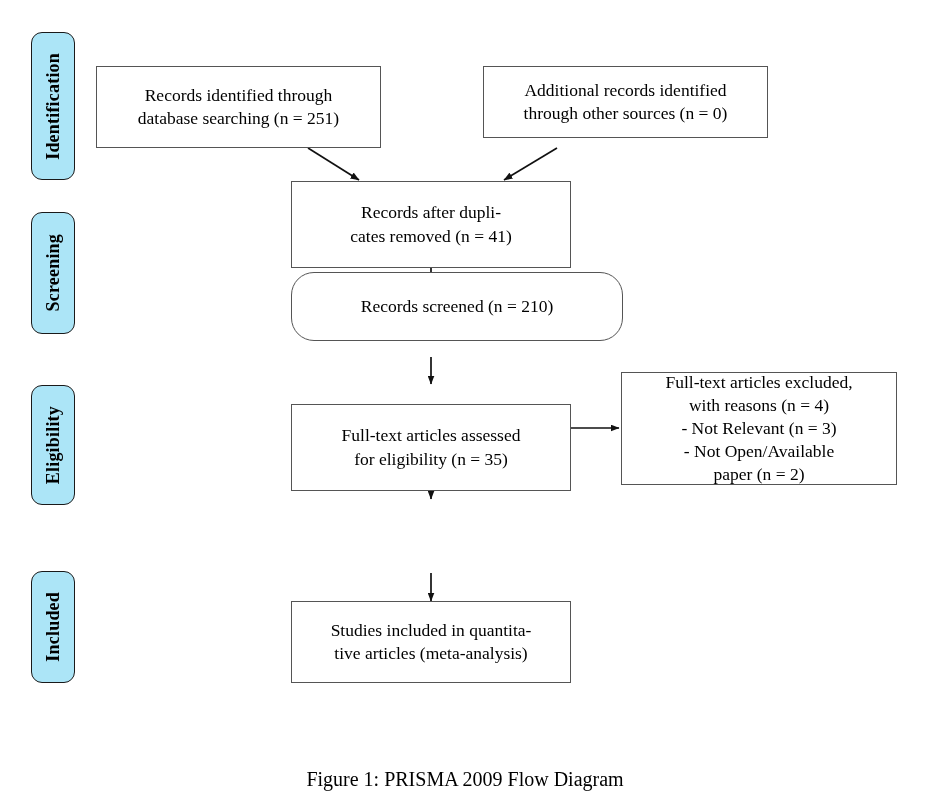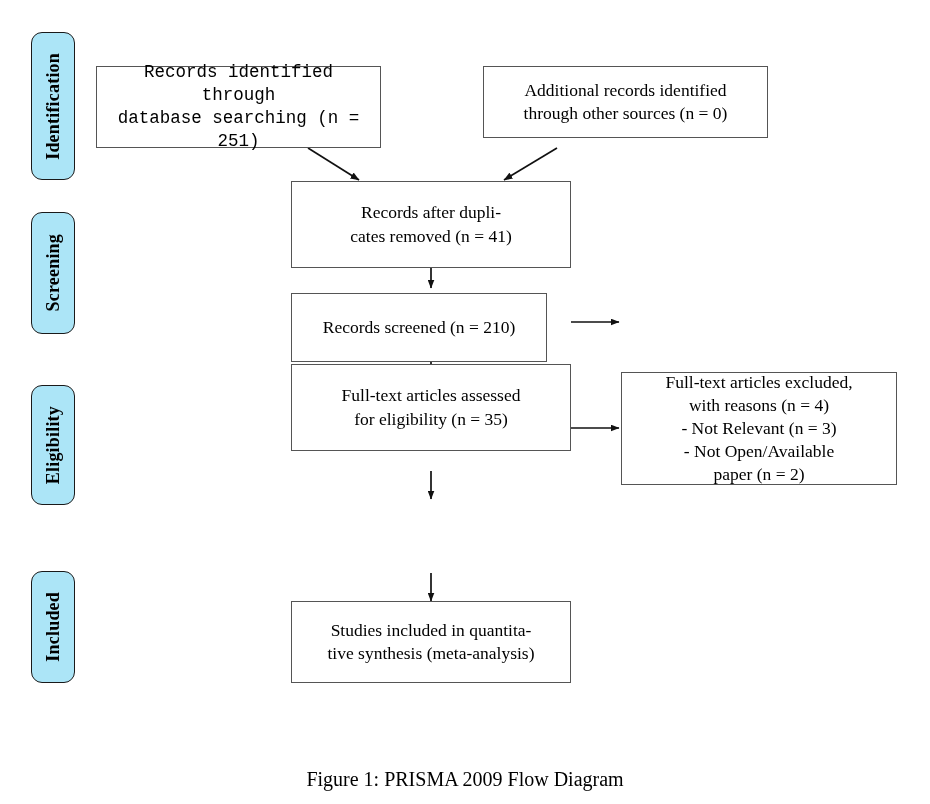--- a/index.html
+++ b/index.html
@@ -113,54 +113,54 @@
   </div>
 
   <div class="phase" style="left:31px; top:385px; width:44px; height:120px;">
     <span class="phase-label">Eligibility</span>
   </div>
 
   <div class="phase" style="left:31px; top:571px; width:44px; height:112px;">
     <span class="phase-label">Included</span>
   </div>
 
-  <div class="fbox" style="left:96px; top:66px; width:285px; height:82px;font-family:Liberation Mono, monospace;">
+  <div class="fbox" style="left:96px; top:66px; width:285px; height:82px;">
     <span class="fbox-text">Records identified through
 database searching (n = 251)</span>
   </div>
 
   <div class="fbox" style="left:483px; top:66px; width:285px; height:72px;">
     <span class="fbox-text">Additional records identified
 through other sources (n = 0)</span>
   </div>
 
   <div class="fbox" style="left:291px; top:181px; width:280px; height:87px;">
     <span class="fbox-text">Records after dupli-
 cates removed (n = 41)</span>
   </div>
 
-  <div class="fbox" style="left:291px; top:293px; width:256px; height:69px;">
+  <div class="fbox" style="left:291px; top:272px; width:332px; height:69px;border-radius:23px;">
     <span class="fbox-text">Records screened (n = 210)</span>
   </div>
 
 
-  <div class="fbox" style="left:291px; top:364px; width:280px; height:87px;">
+  <div class="fbox" style="left:291px; top:404px; width:280px; height:87px;">
     <span class="fbox-text">Full-text articles assessed
 for eligibility (n = 35)</span>
   </div>
 
   <div class="fbox" style="left:621px; top:372px; width:276px; height:113px;">
     <span class="fbox-text">Full-text articles excluded,
 with reasons (n = 4)
 - Not Relevant (n = 3)
 - Not Open/Available
 paper (n = 2)</span>
   </div>
 
 
   <div class="fbox" style="left:291px; top:601px; width:280px; height:82px;">
     <span class="fbox-text">Studies included in quantita-
-tive synthesis (meta-analysis)</span>
+tive articles (meta-analysis)</span>
   </div>
 
   <div id="caption">Figure 1: PRISMA 2009 Flow Diagram</div>
 
 </div>
 
 </body></html>

